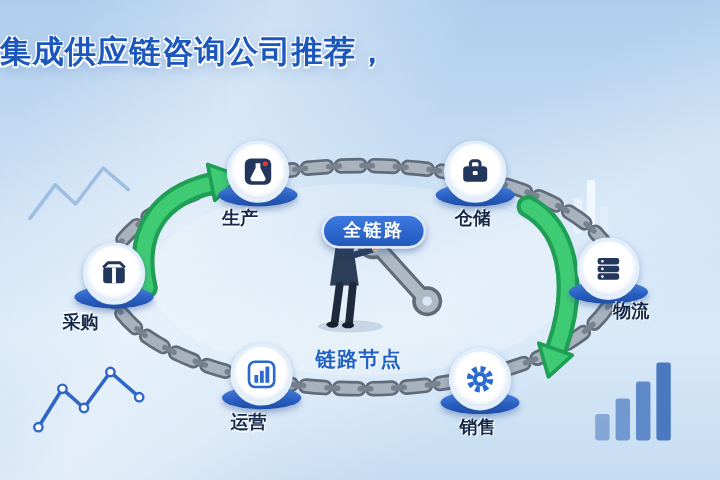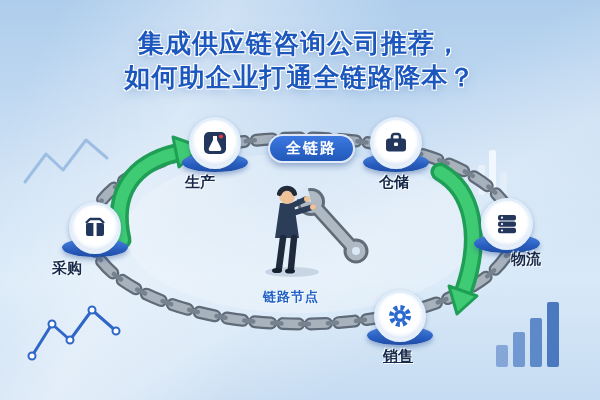--- a/index.html
+++ b/index.html
@@ -5,21 +5,21 @@
   html,body{margin:0;padding:0;}
   .stage{
     position:relative;width:600px;height:400px;overflow:hidden;
     font-family:"Liberation Sans",sans-serif;
     background:
       linear-gradient(115deg, rgba(255,255,255,0) 8%, rgba(255,255,255,.38) 30%, rgba(255,255,255,0) 52%),
       linear-gradient(150deg, rgba(255,255,255,0) 45%, rgba(255,255,255,.25) 62%, rgba(255,255,255,0) 78%),
       linear-gradient(180deg,#aecdec 0%,#cfe2f5 45%,#d8e9f8 70%,#c6dcf2 100%);
   }
   .title{
-    position:absolute;left:0;top:26px;width:100%;text-align:center;
+    position:absolute;left:0;top:26px;width:100%;
     color:#1c57bd;font-weight:bold;font-size:26px;line-height:34px;letter-spacing:1px;
     text-shadow:1px 1px 0 #fff,-1px -1px 0 #fff,1px -1px 0 #fff,-1px 1px 0 #fff,0 4px 10px rgba(110,150,205,.55);
   }
   .svg-layer{position:absolute;left:0;top:0;}
   .node{position:absolute;width:52px;height:52px;}
   .platform{
     position:absolute;left:-7px;top:36px;width:66px;height:19px;border-radius:50%;
     background:linear-gradient(180deg,#4f88e2 0%,#2a5fc2 60%,#1e4ea8 100%);
     box-shadow:0 3px 5px rgba(30,70,140,.35);
   }
@@ -31,23 +31,24 @@
   }
   .nlabel{
     position:absolute;white-space:nowrap;font-weight:bold;font-size:15px;color:#16294a;
     text-shadow:1px 1px 0 rgba(255,255,255,.85),-1px -1px 0 rgba(255,255,255,.85);
   }
   .pill{
     position:absolute;color:#fff;font-weight:bold;font-size:15px;letter-spacing:2px;
     background:linear-gradient(180deg,#3c79e0 0%,#2158ba 100%);
     border:2px solid rgba(255,255,255,.85);border-radius:16px;padding:3px 16px;
     box-shadow:0 3px 6px rgba(30,70,140,.4);
+    margin-top:44px;
   }
   .center-note{
-    position:absolute;color:#2161c6;font-weight:bold;font-size:13px;letter-spacing:1px;
+    position:absolute;color:#2161c6;font-weight:bold;font-size:17px;letter-spacing:1px;
     text-shadow:1px 1px 0 rgba(255,255,255,.9);
   }
 </style>
 </head>
 <body>
 
 <div class="stage">
 
   <svg class="svg-layer" width="600" height="400" viewBox="0 0 600 400">
 
@@ -119,21 +120,20 @@
       <ellipse cx="277" cy="270.5" rx="5" ry="2.6" fill="#17202e"></ellipse>
       <ellipse cx="290" cy="271" rx="5" ry="2.6" fill="#17202e"></ellipse>
 
       <circle cx="287" cy="196" r="8" fill="#f0c29a"></circle>
       <path d="M279.5 193.5 a8 8 0 0 1 15 0" stroke="#222b3a" stroke-width="5" fill="none" stroke-linecap="round"></path>
     </g>
   </svg>
 
   <div class="title">
     <div>集成供应链咨询公司推荐，</div>
-    <div>如何助企业打通全链路降本？</div>
   </div>
 
   <div class="pill" style="left:268px;top:134px;">全链路</div>
   <div class="center-note" style="left:263px;top:288px;">链路节点</div>
 
   <div class="node" style="left:189px;top:117px;">
     <div class="platform"></div>
     <div class="circle">
       <svg width="28" height="28" viewBox="0 0 28 28">
         <rect x="3" y="3" width="22" height="22" rx="5" fill="#23365c"></rect>
@@ -173,23 +173,35 @@
 
   <div class="node" style="left:374px;top:290px;">
     <div class="platform"></div>
     <div class="circle">
       <svg width="28" height="28" viewBox="0 0 28 28">
         <circle cx="14" cy="14" r="8.5" fill="none" stroke="#2a6ad0" stroke-width="5" stroke-dasharray="3.8 2.9"></circle>
         <circle cx="14" cy="14" r="6" fill="#2a6ad0"></circle>
         <circle cx="14" cy="14" r="2.6" fill="#ffffff"></circle>
       </svg>
     </div>
-    <div class="nlabel" style="left:9px;top:57px;text-decoration:underline;">销售</div>
-  </div>
-
+    <div class="nlabel" style="left:9px;top:57px;">销售</div>
+  </div>
+
+  <div class="node" style="left:192px;top:286px;">
+    <div class="platform"></div>
+    <div class="circle">
+      <svg width="28" height="28" viewBox="0 0 28 28">
+        <rect x="3.5" y="3.5" width="21" height="21" rx="5" fill="#ffffff" stroke="#2a6ad0" stroke-width="2.2"></rect>
+        <rect x="8" y="14.5" width="3.2" height="6.5" fill="#2a6ad0"></rect>
+        <rect x="12.6" y="11" width="3.2" height="10" fill="#2a6ad0"></rect>
+        <rect x="17.2" y="7.5" width="3.2" height="13.5" fill="#2a6ad0"></rect>
+      </svg>
+    </div>
+    <div class="nlabel" style="left:0px;top:57px;">运营</div>
+  </div>
 
   <div class="node" style="left:69px;top:202px;">
     <div class="platform"></div>
     <div class="circle">
       <svg width="28" height="28" viewBox="0 0 28 28">
         <rect x="5" y="9" width="18" height="13" rx="2" fill="#23365c"></rect>
         <rect x="12.4" y="9" width="3.2" height="13" fill="#ffffff"></rect>
         <path d="M5 9 L9 5 h10 l4 4" fill="none" stroke="#23365c" stroke-width="2.4" stroke-linejoin="round"></path>
       </svg>
     </div>

